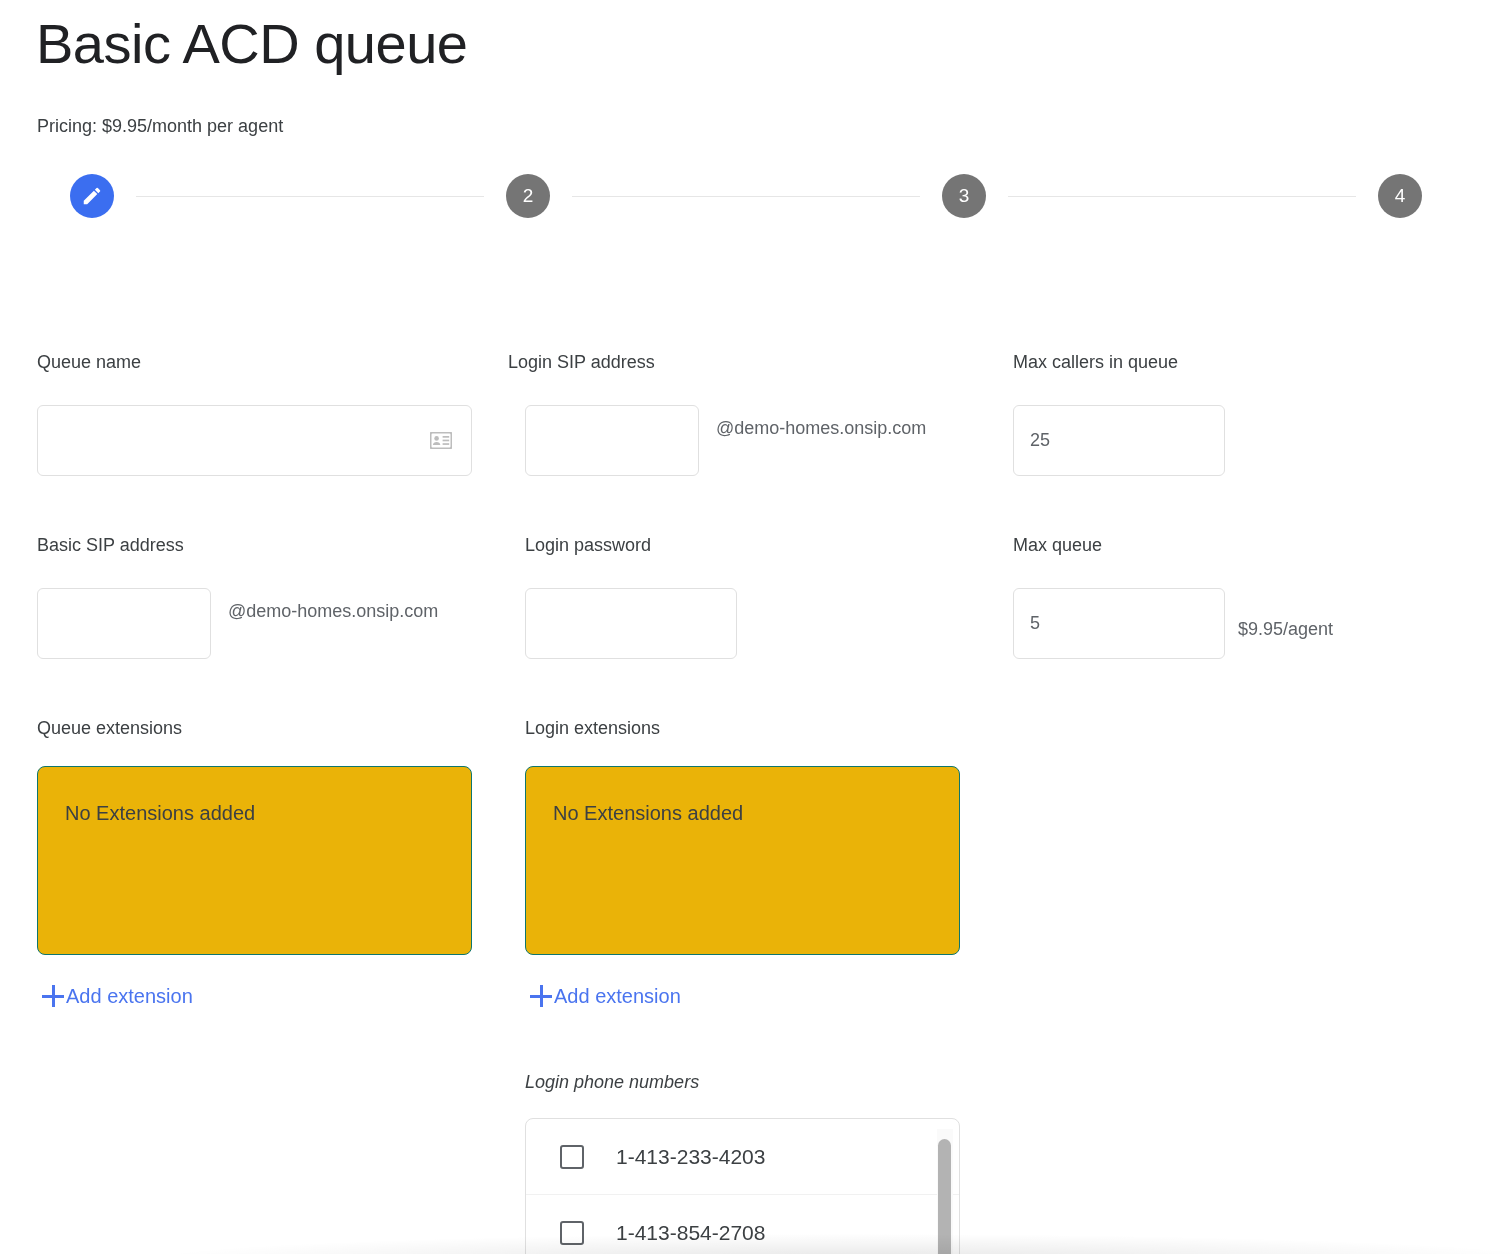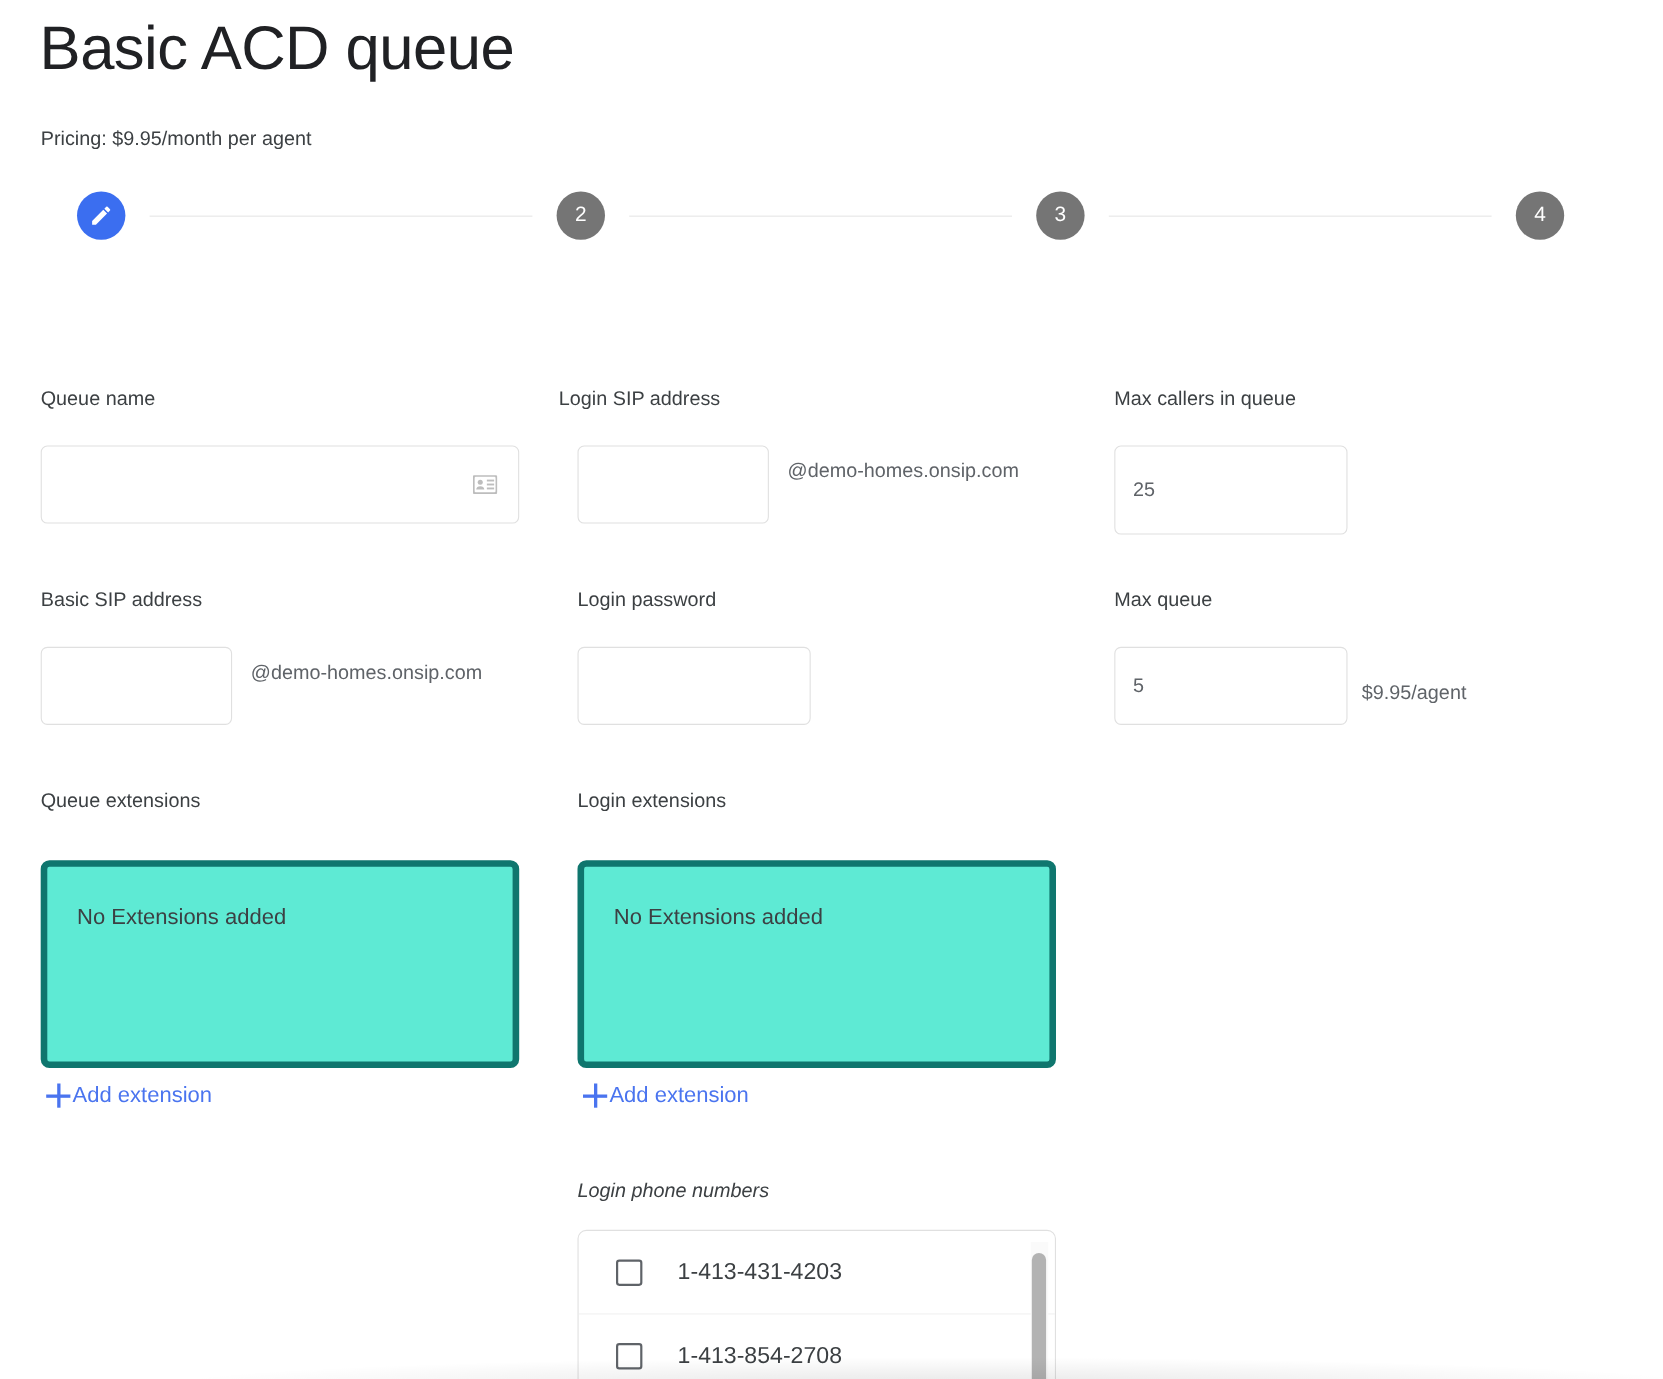--- a/index.html
+++ b/index.html
@@ -116,21 +116,21 @@
   .lbl-queue-name   { position: absolute; left: 37px;   top: 350px; }
   .box-queue-name   { position: absolute; left: 37px;   top: 405px; width: 435px; height: 71px; justify-content: flex-end; }
   .contact-icon     { width: 22px; height: 17px; color: #bdbdbd; margin-right: 3px; }
   .contact-icon svg { display:block; }
 
   .lbl-login-sip    { position: absolute; left: 508px;  top: 350px; }
   .box-login-sip    { position: absolute; left: 525px;  top: 405px; width: 174px; height: 71px; }
   .sfx-login-sip    { position: absolute; left: 716px;  top: 414px; width: 245px; }
 
   .lbl-max-callers  { position: absolute; left: 1013px; top: 350px; }
-  .box-max-callers  { position: absolute; left: 1013px; top: 405px; width: 212px; height: 81px; }
+  .box-max-callers  { position: absolute; left: 1013px; top: 405px; width: 212px; height: 71px; }
 
   
   .lbl-queue-sip    { position: absolute; left: 37px;   top: 533px; }
   .box-queue-sip    { position: absolute; left: 37px;   top: 588px; width: 174px; height: 71px; }
   .sfx-queue-sip    { position: absolute; left: 228px;  top: 597px; width: 245px; }
 
   .lbl-login-pass   { position: absolute; left: 525px;  top: 533px; }
   .box-login-pass   { position: absolute; left: 525px;  top: 588px; width: 212px; height: 71px; }
 
   .lbl-max-agents   { position: absolute; left: 1013px; top: 533px; }
@@ -140,24 +140,23 @@
   
   .lbl-queue-ext    { position: absolute; left: 37px;   top: 716px; }
   .panel-queue-ext  { position: absolute; left: 37px;   top: 766px; width: 435px; height: 189px; }
   .link-queue-ext   { position: absolute; left: 40px;   top: 978px; }
 
   .lbl-login-ext    { position: absolute; left: 525px;  top: 716px; }
   .panel-login-ext  { position: absolute; left: 525px;  top: 766px; width: 435px; height: 189px; }
   .link-login-ext   { position: absolute; left: 528px;  top: 978px; }
 
   .ext-panel {
-    border: 6px solid #0f766e;
+    border: 1px solid #0f766e;
     border-radius: 8px;
-    background: #5eead4;
-    margin-top: 16px;
+    background: #eab308;
   }
   .ext-empty {
     font-size: 20px;
     line-height: 28px;
     color: #3c4043;
     padding: 32px 0 0 27px;
   }
 
   .add-link {
     display: flex;
@@ -324,21 +323,21 @@
   <button class="add-link link-login-ext">
     <span class="plus-icon"></span>
     <span>Add extension</span>
   </button>
 
   <label class="field-label lbl-phones">Login phone numbers</label>
   <div class="panel-phones">
     <div class="phone-list">
       <div class="phone-row">
         <span class="cb"></span>
-        <span class="phone-num">1-413-431-4203</span>
+        <span class="phone-num">1-413-233-4203</span>
       </div>
       <div class="phone-row">
         <span class="cb"></span>
         <span class="phone-num">1-413-854-2708</span>
       </div>
     </div>
     <div class="scrollbar-track"></div>
     <div class="scrollbar-thumb"></div>
   </div>
 

